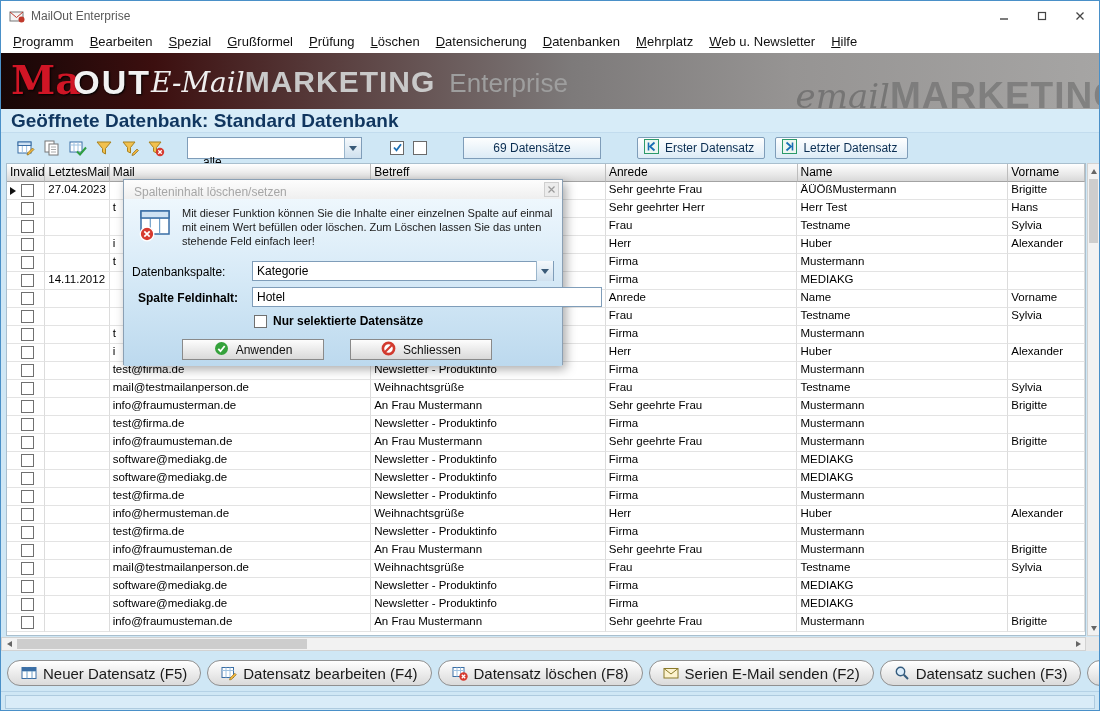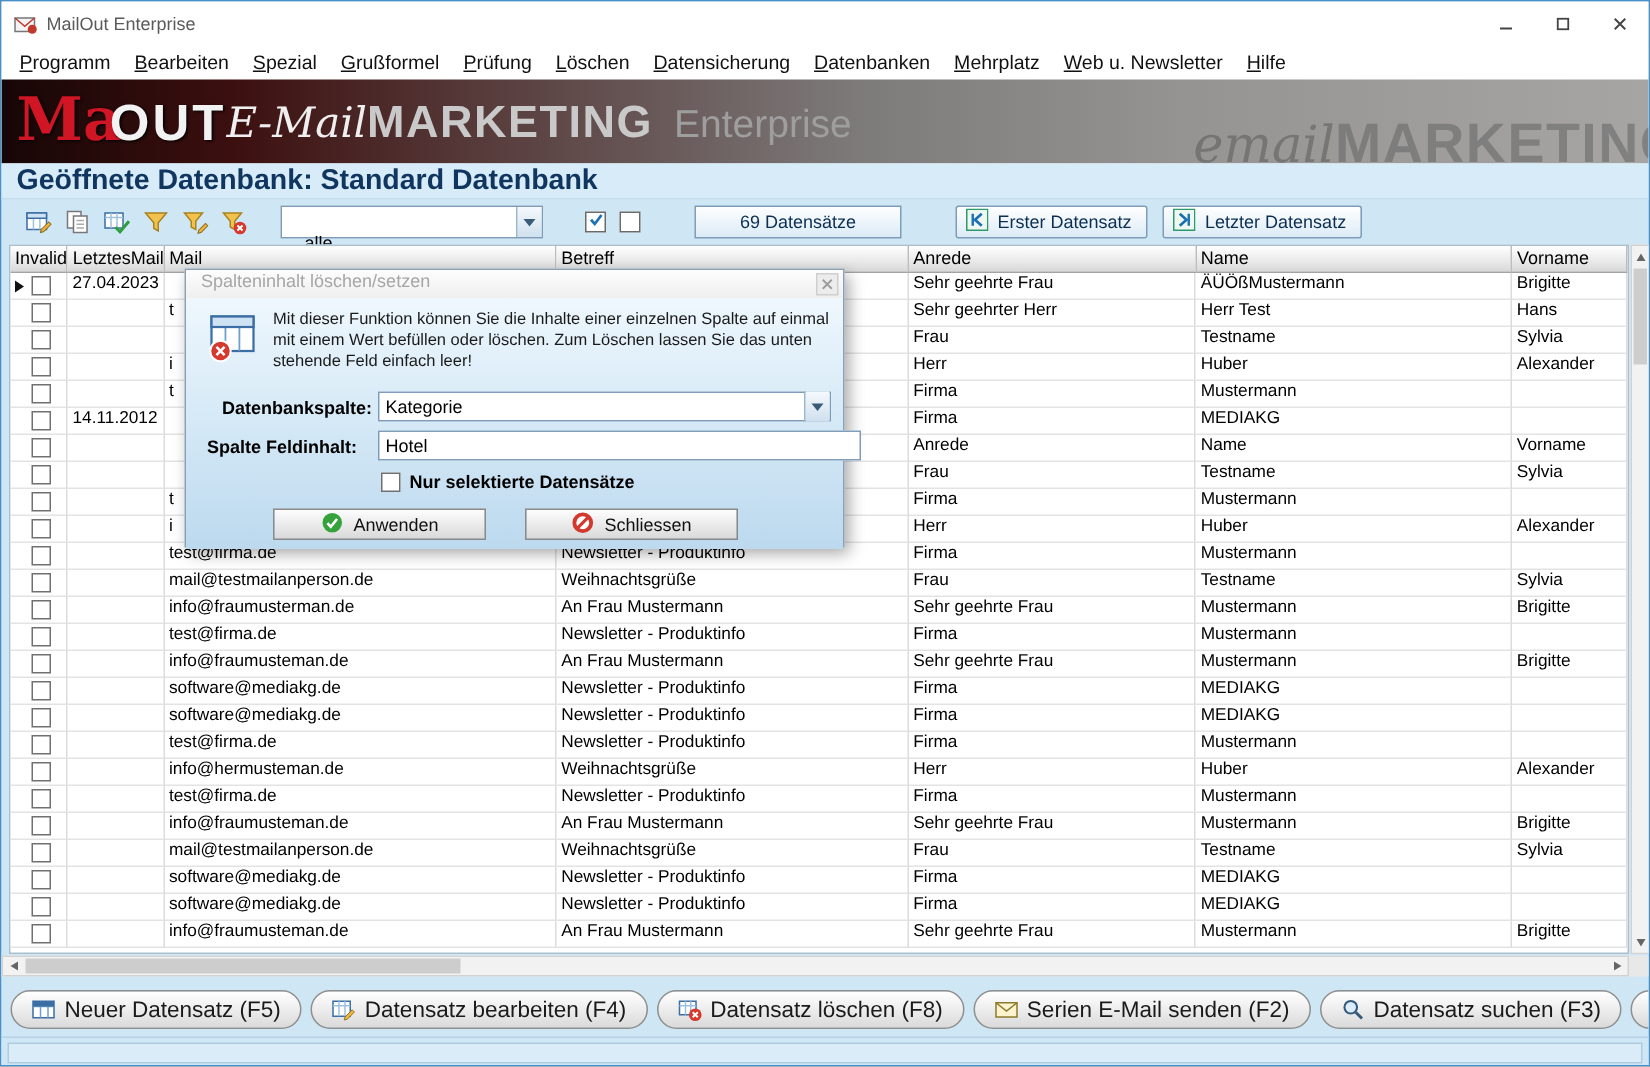--- a/index.html
+++ b/index.html
@@ -70,31 +70,31 @@
   .tri-down{width:0;height:0;border-left:3.5px solid transparent;border-right:3.5px solid transparent;border-top:5px solid #666;}
   .tri-left{width:0;height:0;border-top:3.5px solid transparent;border-bottom:3.5px solid transparent;border-right:5px solid #666;}
   .tri-right{width:0;height:0;border-top:3.5px solid transparent;border-bottom:3.5px solid transparent;border-left:5px solid #666;}
   .hscroll { position:absolute; left:0; top:636px; width:1085px; height:14px; background:#f2f2f2; border:1px solid #d2d2d2; }
   .hs-left,.hs-right { position:absolute; top:0; width:14px; height:12px; display:flex; align-items:center; justify-content:center; }
   .hs-left{left:0;} .hs-right{right:0;}
   .hs-thumb { position:absolute; left:15px; top:1px; width:290px; height:10px; background:#cdcdcd; }
   .scroll-corner { position:absolute; left:1085px; top:636px; width:14px; height:14px; background:#e8e8e8; }
   
   .dialog { position:absolute; left:122px; top:178px; width:440px; height:186px; border:1px solid #8ba0b4; box-shadow:3px 4px 10px rgba(0,0,0,0.35); z-index:10; background:#fff; }
-  .dlg-title { height:19px; background:linear-gradient(#fdfdfd,#efefef); display:flex; align-items:flex-start; padding-left:10px; position:relative; }
+  .dlg-title { height:19px; background:linear-gradient(#fdfdfd,#efefef); display:flex; align-items:flex-end; padding-left:10px; position:relative; }
   .dlg-title > span:first-child { font-size:12px; color:#a6a6a6; }
   .dlg-close { position:absolute; right:3px; top:2px; width:15px; height:15px; background:#ececec; border:1px solid #cfcfcf; display:flex; align-items:center; justify-content:center; }
   .dlg-body { position:relative; height:167px; background:linear-gradient(#eef7fd 0%,#d7eaf7 45%,#bcd9ee 100%); }
   .dlg-icon { position:absolute; left:12px; top:8px; }
   .dlg-text { position:absolute; left:58px; top:7px; width:372px; font-size:11px; line-height:14px; color:#1a1a1a; }
-  .dlg-l1 { position:absolute; left:24px; top:66px; font-size:12px; font-weight:bold; color:#000; }
+  .dlg-l1 { position:absolute; left:8px; top:66px; font-size:12px; font-weight:normal; color:#000; }
   .dlg-select { position:absolute; left:128px; top:62px; width:302px; height:20px; background:#fff; border:1px solid #7f9db9; display:flex; align-items:center; }
   .dlg-select > span:first-child { flex:1; font-size:12px; padding-left:4px; color:#000; }
   .dlg-l2 { position:absolute; left:14px; top:92px; font-size:12px; font-weight:bold; color:#000; }
-  .dlg-input { position:absolute; left:128px; top:88px; width:322px; height:20px; border:1px solid #7f9db9; font-size:12px; padding-left:4px; font-family:"Liberation Sans",sans-serif; }
+  .dlg-input { position:absolute; left:128px; top:88px; width:350px; height:20px; border:1px solid #7f9db9; font-size:12px; padding-left:4px; font-family:"Liberation Sans",sans-serif; }
   .dlg-cb { position:absolute; left:130px; top:116px; width:13px; height:13px; background:#fff; border:1px solid #707070; }
   .dlg-cb-label { position:absolute; left:149px; top:115px; font-size:12px; font-weight:bold; color:#000; }
   .dlg-btn { position:absolute; top:140px; width:142px; height:21px; border:1px solid #8a8a8a; background:linear-gradient(#fdfdfd,#d9d9d9); display:inline-flex; align-items:center; justify-content:center; gap:7px; font-size:12px; color:#111; font-family:"Liberation Sans",sans-serif; }
   .dlg-btn.apply { left:58px; }
   .dlg-btn.closeb { left:226px; }
   
   .bottombar { position:absolute; left:0; top:655px; width:100%; height:34px; display:flex; align-items:center; gap:6px; padding:0 6px; overflow:hidden; }
   .bbtn { flex:none; height:26px; padding:0 13px; border:1px solid #8f8f8f; border-radius:13px; background:linear-gradient(#ffffff,#dadada); display:inline-flex; align-items:center; gap:6px; font-size:15px; color:#1a1a1a; font-family:"Liberation Sans",sans-serif; white-space:nowrap; }
   .bicon { display:inline-flex; width:16px; height:16px; }
   .statusbar { position:absolute; left:0; top:690px; width:100%; height:21px; background:#cfe7f5; border-top:1px solid #b5d2e6; }

